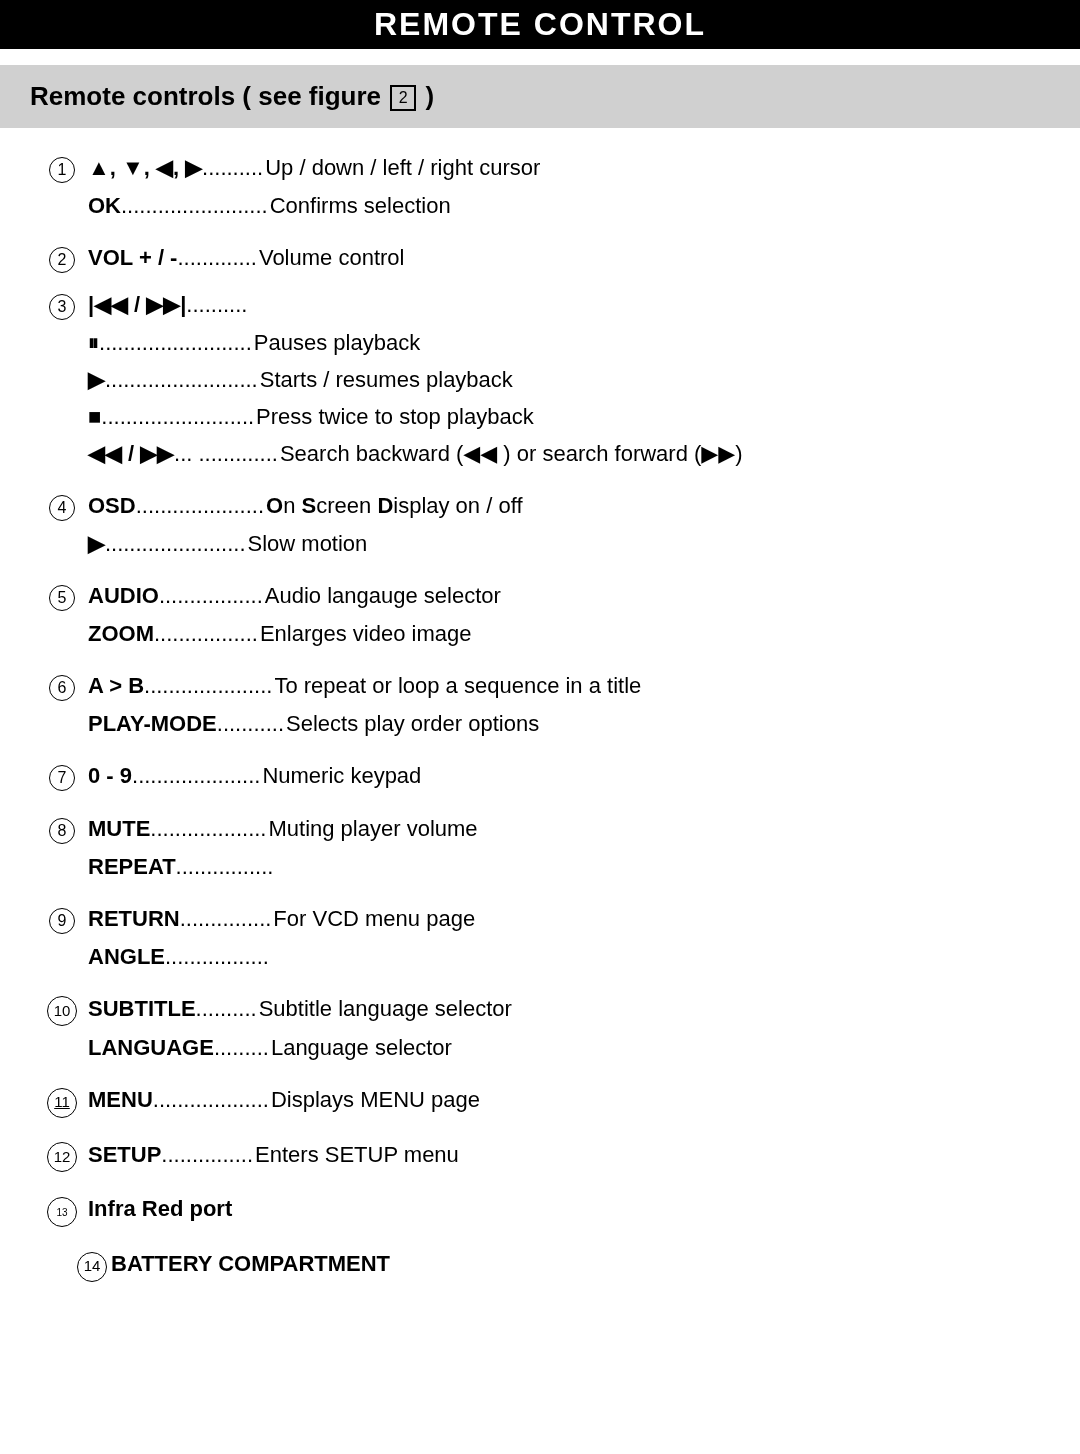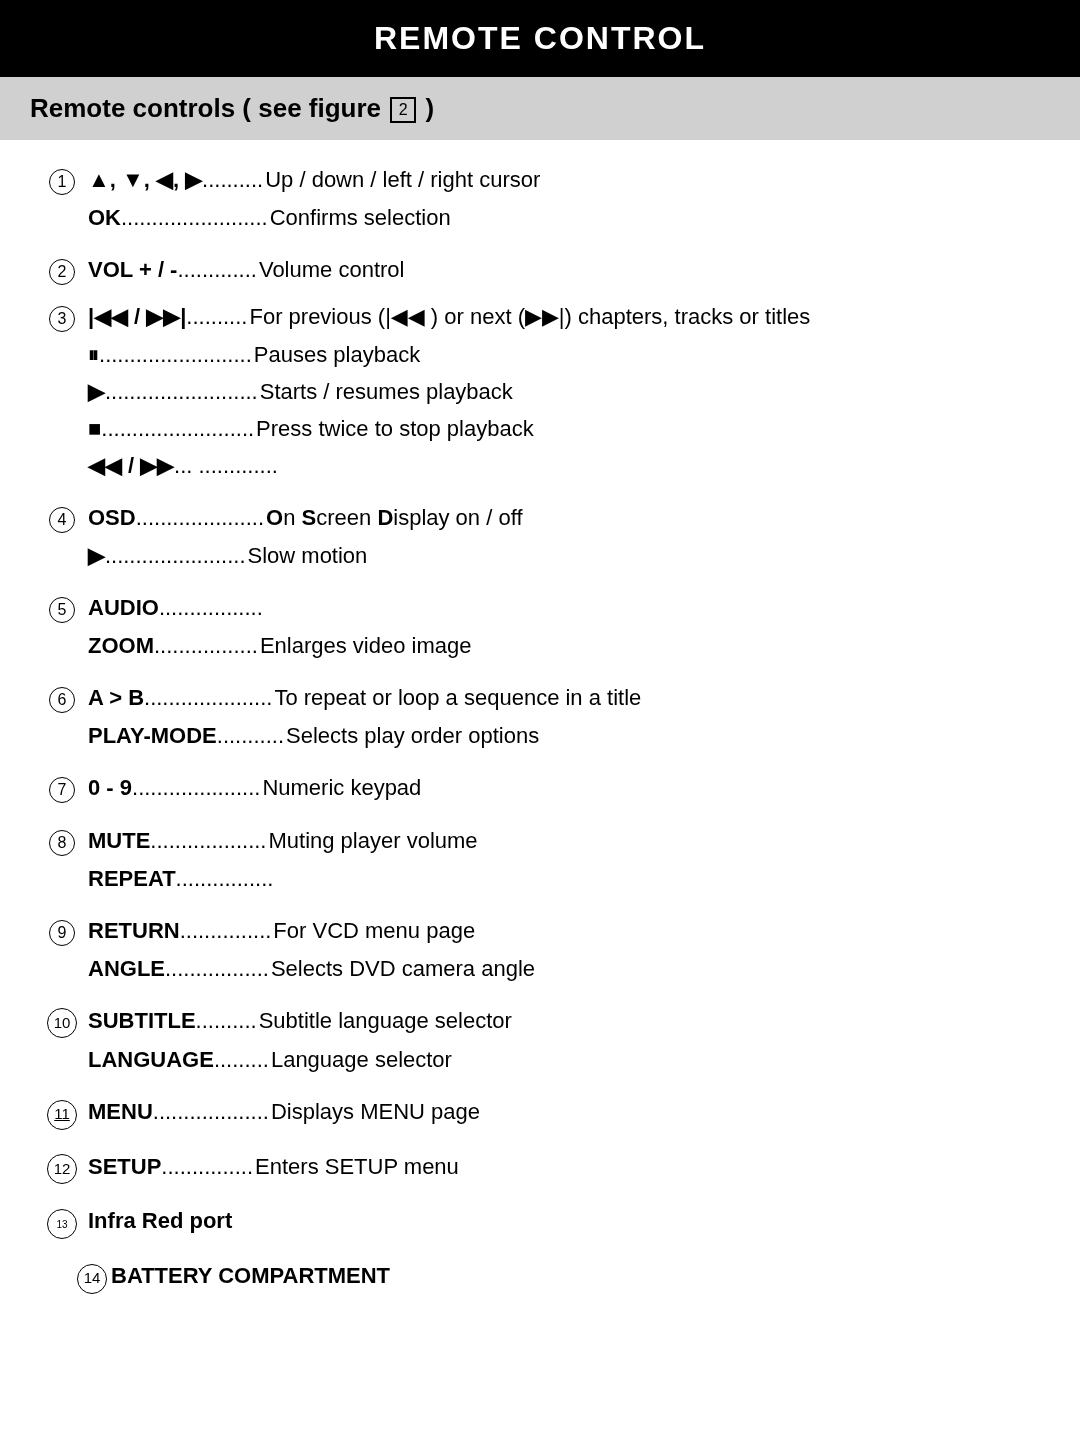--- a/index.html
+++ b/index.html
@@ -9,22 +9,22 @@
       width: 1080px;
       min-height: 1454px;
       font-size: 22px;
       color: #000000;
     }
 
     .header {
       background: #000000;
       color: #ffffff;
       text-align: center;
-      padding: 20px 40px;
-      margin-bottom: 0;
+      padding: 6px 40px;
+      margin-bottom: 16px;
     }
     .header-title {
       font-size: 32px;
       font-weight: 900;
       letter-spacing: 2px;
       text-transform: uppercase;
     }
 
     .section-header {
       background: #d0d0d0;
@@ -148,40 +148,40 @@
     </div>
   </div>
 
   <div class="item-group">
     <div class="item-row">
       <span class="item-num">
           <span class="circle-num">3</span>
         </span>
       <span class="item-label">|◀◀ /  ▶▶|</span>
         <span class="item-dots"> ..........</span>
-        <span class="item-desc">For previous (|◀◀ ) or next (▶▶|) chapters, tracks or titles</span>
     </div>
     <div class="item-row-sub">
       <span class="item-label">⏸</span>
         <span class="item-dots">.........................</span>
         <span class="item-desc">Pauses playback</span>
     </div>
     <div class="item-row-sub">
       <span class="item-label">▶</span>
         <span class="item-dots">.........................</span>
         <span class="item-desc">Starts / resumes playback</span>
     </div>
     <div class="item-row-sub">
       <span class="item-label">■</span>
         <span class="item-dots">.........................</span>
         <span class="item-desc">Press twice to stop playback</span>
     </div>
     <div class="item-row-sub">
       <span class="item-label">◀◀ / ▶▶</span>
         <span class="item-dots">... .............</span>
+        <span class="item-desc">Search backward (◀◀ ) or search forward (▶▶)</span>
     </div>
     <div class="spacer"></div>
   </div>
 
   <div class="item-group">
     <div class="item-row">
       <span class="item-num">
           <span class="circle-num">4</span>
         </span>
       <span class="item-label">OSD</span>
@@ -196,20 +196,21 @@
     <div class="spacer"></div>
   </div>
 
   <div class="item-group">
     <div class="item-row">
       <span class="item-num">
           <span class="circle-num">5</span>
         </span>
       <span class="item-label">AUDIO</span>
         <span class="item-dots"> .................</span>
+        <span class="item-desc">Audio langauge selector</span>
     </div>
     <div class="item-row-sub">
       <span class="item-label">ZOOM</span>
         <span class="item-dots"> .................</span>
         <span class="item-desc">Enlarges video image</span>
     </div>
     <div class="spacer"></div>
   </div>
 
   <div class="item-group">
@@ -262,21 +263,20 @@
       <span class="item-num">
           <span class="circle-num">9</span>
         </span>
       <span class="item-label">RETURN</span>
         <span class="item-dots"> ...............</span>
         <span class="item-desc">For VCD menu page</span>
     </div>
     <div class="item-row-sub">
       <span class="item-label">ANGLE</span>
         <span class="item-dots">.................</span>
-        <span class="item-desc">Selects DVD camera angle</span>
     </div>
     <div class="spacer"></div>
   </div>
 
   <div class="item-group">
     <div class="item-row">
       <span class="item-num">
           <span class="circle-num" style="width:30px;height:30px;font-size:15px;">10</span>
         </span>
       <span class="item-label">SUBTITLE</span>

